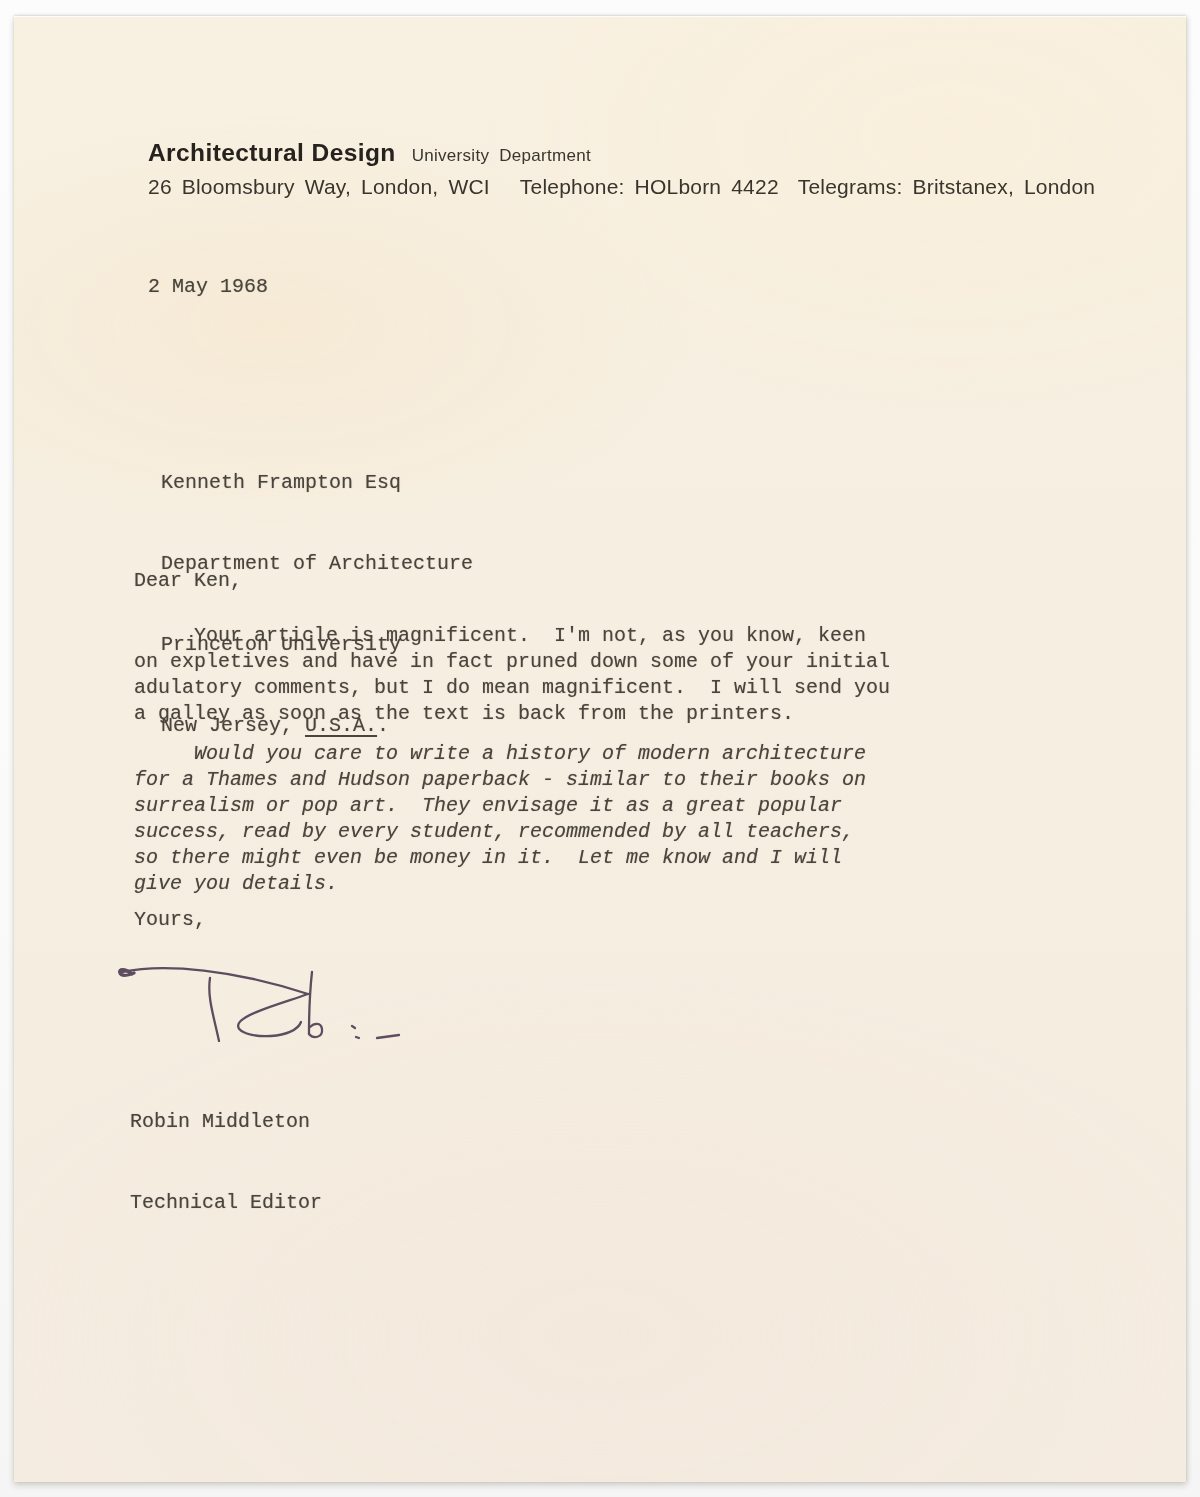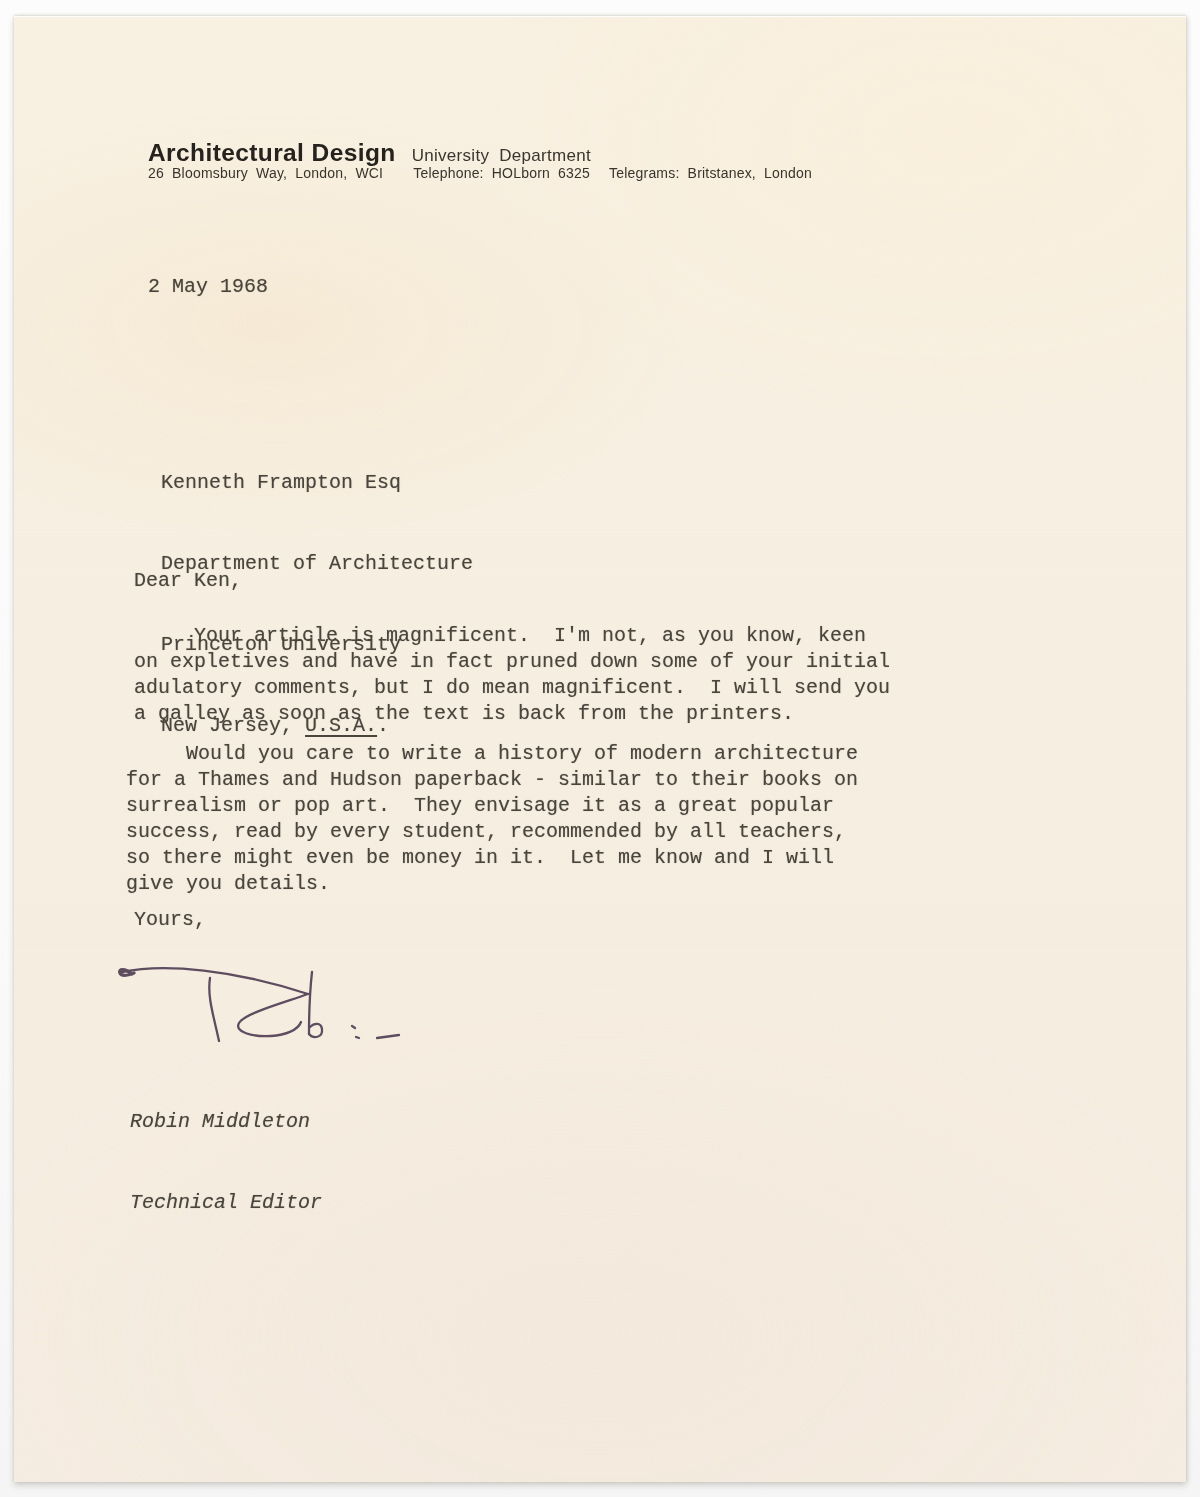--- a/index.html
+++ b/index.html
@@ -56,24 +56,24 @@
   .lh-dept {
     margin-left: 16px;
     font-size: 17px;
     letter-spacing: 0.3px;
     word-spacing: 5px;
     color: #3a352e;
   }
   .letterhead-contacts {
     position: absolute;
     left: 134px;
-    top: 148px;
+    top: 158px;
     display: flex;
     white-space: nowrap;
-    font-size: 14px;
+    font-size: 21px;
     letter-spacing: 0.2px;
     word-spacing: 4px;
     color: #39342c;
   }
   .lh-gap-a { margin-left: 30px; }
   .lh-gap-b { margin-left: 19px; }
 
   
   .typed {
     position: absolute;
@@ -82,23 +82,23 @@
     line-height: 26px;
     color: #49443c;
     text-shadow: 0 0 1px rgba(73,68,60,0.45);
     white-space: pre;
   }
 
   .date-line       { left: 134px; top: 257px; }
   .recipient-block { left: 132px; top: 398px; line-height: 27px; margin-left: 15px; }
   .salutation      { left: 120px; top: 551px; }
   .paragraph-1     { left: 120px; top: 606px; }
-  .paragraph-2     { left: 112px; top: 724px; }
+  .paragraph-2     { left: 120px; top: 724px; font-style: italic; }
   .closing         { left: 120px; top: 890px; }
-  .signoff-block   { left: 116px; top: 1037px; line-height: 27px; font-style: italic; }
+  .signoff-block   { left: 116px; top: 1037px; line-height: 27px; }
 
   .underlined {
     text-decoration: underline;
     text-decoration-thickness: 2px;
     text-underline-offset: 4px;
   }
 
   
   .signature-wrap {
     position: absolute;
@@ -114,21 +114,21 @@
 
 <div class="scan-bg">
   <div class="paper">
 
     <div class="letterhead-row">
       <span class="lh-title">Architectural Design</span>
       <span class="lh-dept">University Department</span>
     </div>
     <div class="letterhead-contacts">
       <span>26 Bloomsbury Way, London, WCI</span>
-      <span class="lh-gap-a">Telephone: HOLborn 6325</span>
+      <span class="lh-gap-a">Telephone: HOLborn 4422</span>
       <span class="lh-gap-b">Telegrams: Britstanex, London</span>
     </div>
 
     <div class="typed date-line">2 May 1968</div>
 
     <div class="typed recipient-block">
       <div>Kenneth Frampton Esq</div>
       <div>Department of Architecture</div>
       <div>Princeton University</div>
       <div><span>New Jersey, </span><span class="underlined">U.S.A.</span><span>.</span></div>

